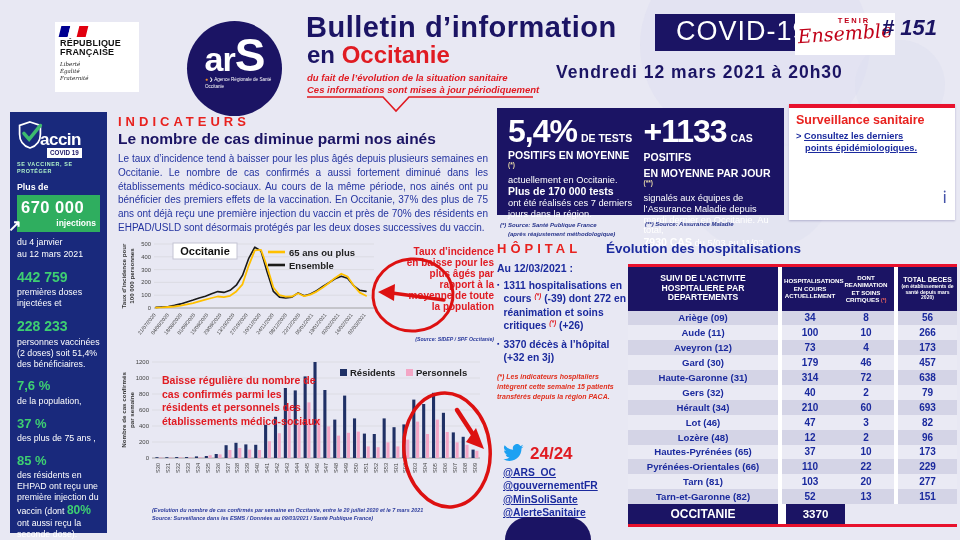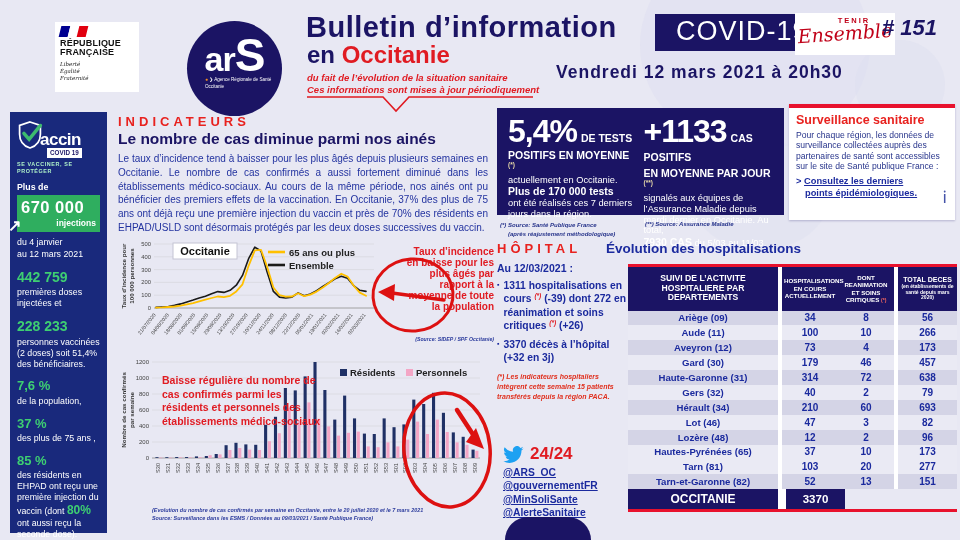--- a/index.html
+++ b/index.html
@@ -75,21 +75,21 @@
   
   #hop-kicker{left:497px;top:241px}
   #hop-heading{left:606px;top:241px;font-size:13.5px;font-weight:bold;color:#1b2a9e;z-index:2}
   #hop-info{left:497px;top:262px;width:132px;color:#1b2a9e;z-index:2}
   #hop-asof{font-size:10.5px;font-weight:bold}
   .hop-bullet{display:flex;margin-top:5px;font-size:10.3px;font-weight:bold;line-height:1.28}
   .hop-bullet .bq{font-size:7px;margin:2px 4px 0 0}
   .rsup{color:#e01b22;font-size:6.5px;font-style:italic;vertical-align:super}
   #hop-fn{margin-top:8px;font-size:7px;font-style:italic;color:#e0301e;line-height:1.45;font-weight:bold}
   #twitter{left:503px;top:444px;z-index:2}
-  #tw-top{display:flex;align-items:flex-end}
+  #tw-top{display:flex;align-items:flex-start}
   #tw-247{color:#e01b22;font-size:17px;font-weight:bold;margin-left:6px}
   #tw-handles a{display:block;color:#1b2a9e;font-size:10.3px;font-weight:bold;text-decoration:underline;margin-top:2.5px}
   #dome{left:505px;top:517px;width:86px;height:23px;background:#1b1464;border-radius:43px 43px 0 0;z-index:2}
   
   #table-wrap{left:628px;top:264px;width:329px;z-index:2}
   .redline{height:2.5px;background:#e8112d}
   .trow{display:flex;height:14.9px;align-items:stretch}
   .thead{height:44px}
   .tc{display:flex;align-items:center;justify-content:center;text-align:center}
   .c0{width:150px}.c12{width:112px}.c3{width:59px}
@@ -381,21 +381,20 @@
   </div>
 </div>
 <div class="abs" id="fn-left">
   <div>(*) Source: Santé Publique France</div>
   <div style="padding-left:8px">(après réajustement méthodologique)</div>
 </div>
 <div class="abs" id="fn-right">(**) Source: Assurance Maladie</div>
 
 <div class="abs" id="surv-box">
   <div id="surv-title">Surveillance sanitaire</div>
-  <div id="surv-body">Pour chaque région, les données de surveillance collectées auprès des partenaires de santé sont accessibles sur le site de Santé publique France :</div>
   <div id="surv-link">
     <span>&gt;</span>
     <span class="lk">Consultez les derniers</span><br>
     <span class="lk" style="margin-left:9px">points épidémiologiques.</span>
   </div>
   <span id="surv-icon">ℹ</span>
 </div>
 
 <div class="abs kicker" id="hop-kicker">HÔPITAL</div>
 <div class="abs" id="hop-heading">Évolution des hospitalisations</div>
@@ -538,20 +537,30 @@
       <div class="trow body-row rB">
         <div class="tc c0">Hautes-Pyrénées (65)</div>
         <div class="tgap"></div>
         <div class="tc c12">
           <span class="cn">37</span>
           <span class="cn">10</span>
         </div>
         <div class="tgap"></div>
         <div class="tc c3">173</div>
       </div>
+      <div class="trow body-row rA">
+        <div class="tc c0">Pyrénées-Orientales (66)</div>
+        <div class="tgap"></div>
+        <div class="tc c12">
+          <span class="cn">110</span>
+          <span class="cn">22</span>
+        </div>
+        <div class="tgap"></div>
+        <div class="tc c3">229</div>
+      </div>
       <div class="trow body-row rB">
         <div class="tc c0">Tarn (81)</div>
         <div class="tgap"></div>
         <div class="tc c12">
           <span class="cn">103</span>
           <span class="cn">20</span>
         </div>
         <div class="tgap"></div>
         <div class="tc c3">277</div>
       </div>

